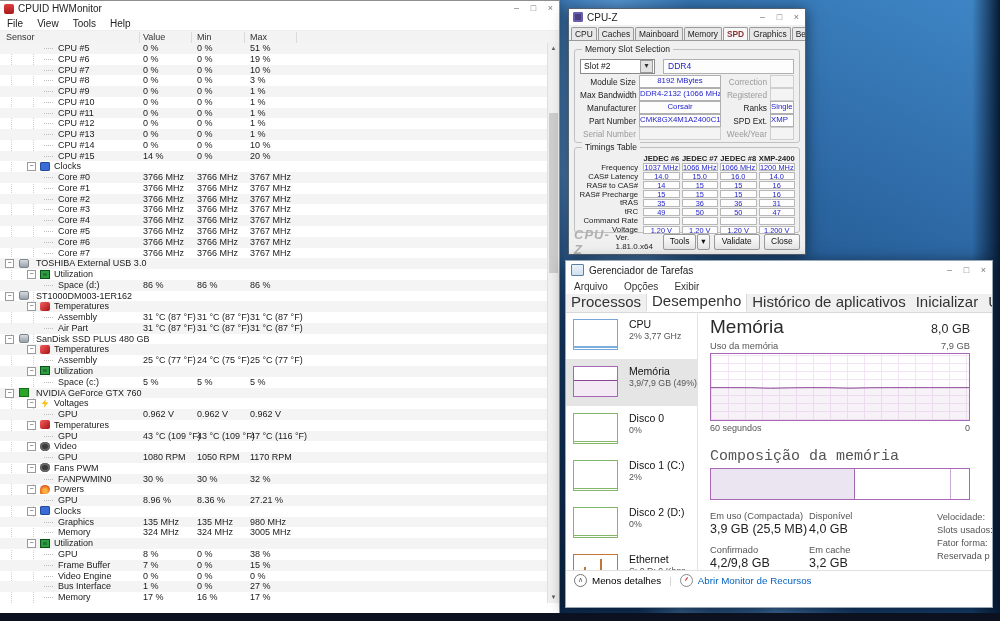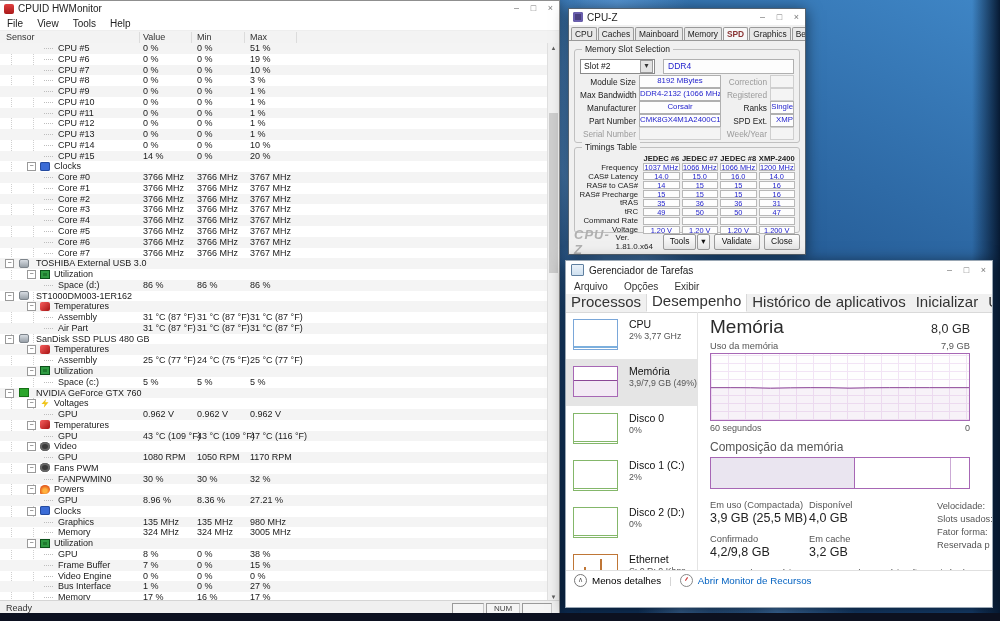--- a/index.html
+++ b/index.html
@@ -83,21 +83,21 @@
   .cz-select::after{content:"▾";position:absolute;right:1px;top:0;width:11px;height:11px;background:#e3e3e3;
     border:1px solid #9a9a9a;font-size:8px;text-align:center;line-height:10px;color:#333;}
   .cz-ddr4{flex:1;margin-left:8px;height:13px;border:1px solid #b0b0b0;background:#fdfdfd;
     font-size:8.5px;line-height:12px;padding-left:4px;color:#2323cd;}
   .cz-row{display:flex;align-items:center;height:13px;margin:0 5px;}
   .cz-ll{width:56px;text-align:right;font-size:8.3px;color:#222;padding-right:3px;white-space:nowrap;}
   .cz-fl{width:80px;height:11px;border:1px solid #b0b0b0;background:#fdfdfd;font-size:7.8px;line-height:10px;
     text-align:center;color:#2323cd;white-space:nowrap;overflow:hidden;}
   .cz-lr{width:46px;text-align:right;font-size:8.3px;color:#222;padding-right:3px;white-space:nowrap;}
   .cz-fr{flex:1;height:11px;border:1px solid #b0b0b0;background:#fdfdfd;font-size:7.8px;line-height:10px;
-    text-align:right;color:#2323cd;}
+    text-align:left;color:#2323cd;}
   .dim{color:#9a9a9a !important;}
   .dimfield{background:#f4f4f4 !important;border-color:#cfcfcf !important;}
   #cz-timings{top:138px;height:84px;}
   .tt-row{display:flex;align-items:center;height:8.9px;margin:0 4px;}
   .tt-label{width:60px;text-align:right;font-size:7.8px;color:#222;padding-right:3px;white-space:nowrap;}
   .tt-head{width:37px;margin-left:2px;text-align:center;font-size:7.6px;font-weight:bold;color:#222;white-space:nowrap;}
   .tt-cell{width:37px;margin-left:2px;height:8px;border:1px solid #b8b8b8;background:#fdfdfd;
     font-size:7.4px;line-height:7.5px;text-align:center;color:#2323cd;box-sizing:border-box;}
   #cz-footer{position:absolute;left:0;right:0;bottom:4px;height:17px;display:flex;align-items:center;padding:0 5px;}
   #cz-logo{font-size:13px;font-style:italic;font-weight:bold;color:#b0b0b0;letter-spacing:1px;}
@@ -141,21 +141,21 @@
   #tm-title{font-size:19px;color:#2b2b2b;}
   #tm-total{margin-left:auto;font-size:12.5px;color:#2b2b2b;}
   .tm-graphlabels{display:flex;font-size:9.3px;color:#555;margin-top:3px;padding-right:22px;}
   .tm-graphlabels .r{margin-left:auto;}
   #tm-graph{position:relative;height:66px;margin-top:2px;margin-right:22px;border:1px solid #a767b5;background:
       repeating-linear-gradient(90deg,#f2e4f5 0 1px,transparent 1px 17px),
       repeating-linear-gradient(0deg,#f2e4f5 0 1px,transparent 1px 8px),#fefefe;}
   #tm-graph svg{position:absolute;inset:0;width:100%;height:100%;}
   #tm-times{display:flex;font-size:9px;color:#555;margin-top:2px;padding-right:22px;}
   #tm-times .r{margin-left:auto;}
-  #tm-complabel{font-size:12px;color:#555;margin-top:7px;}
+  #tm-complabel{font-size:15px;color:#555;margin-top:15px;font-family:Liberation Mono, monospace;}
   #tm-comp{position:relative;height:30px;margin-top:3px;margin-right:22px;border:1px solid #a767b5;background:#fff;}
   #comp-used{position:absolute;left:0;top:0;bottom:0;background:#eae5f0;border-right:1px solid #a767b5;}
   #comp-line{position:absolute;top:0;bottom:0;width:1px;background:#cbaad5;}
   #tm-stats{position:relative;margin-top:11px;}
   .stat-row{display:flex;margin-bottom:9px;}
   .stat{margin-right:0;}
   .stat .lbl{font-size:9.3px;color:#555;}
   .stat .val{font-size:12.5px;color:#222;margin-top:1px;}
   .w1{width:99px}.w2{width:108px}
   #tm-aside{position:absolute;left:227px;top:0;width:70px;font-size:9.3px;color:#555;line-height:13px;white-space:nowrap;}
@@ -633,26 +633,20 @@
     <span class="hw-label">Memory</span>
     <span class="hw-v hw-c1">17 %</span>
     <span class="hw-v hw-c2">16 %</span>
     <span class="hw-v hw-c3">17 %</span>
   </div>
       </div>
     <div id="hw-scroll">
       <span class="hw-arrow up">▲</span>
       <span class="hw-arrow dn">▼</span>
       <span id="hw-thumb"></span>
-    </div>
-    <div id="hw-status">
-      <span class="stxt">Ready</span>
-      <span class="s-cell" style="left:452px;width:30px"></span>
-      <span class="s-cell" style="left:486px;width:32px">NUM</span>
-      <span class="s-cell" style="left:522px;width:28px"></span>
     </div>
   </div>
 
   <div class="win" id="win-cpuz">
     <div class="titlebar">
       <span class="cz-appicon"></span>
       <span class="tb-title">CPU-Z</span>
       <span class="winbtns">
         <span>–</span>
         <span>□</span>

